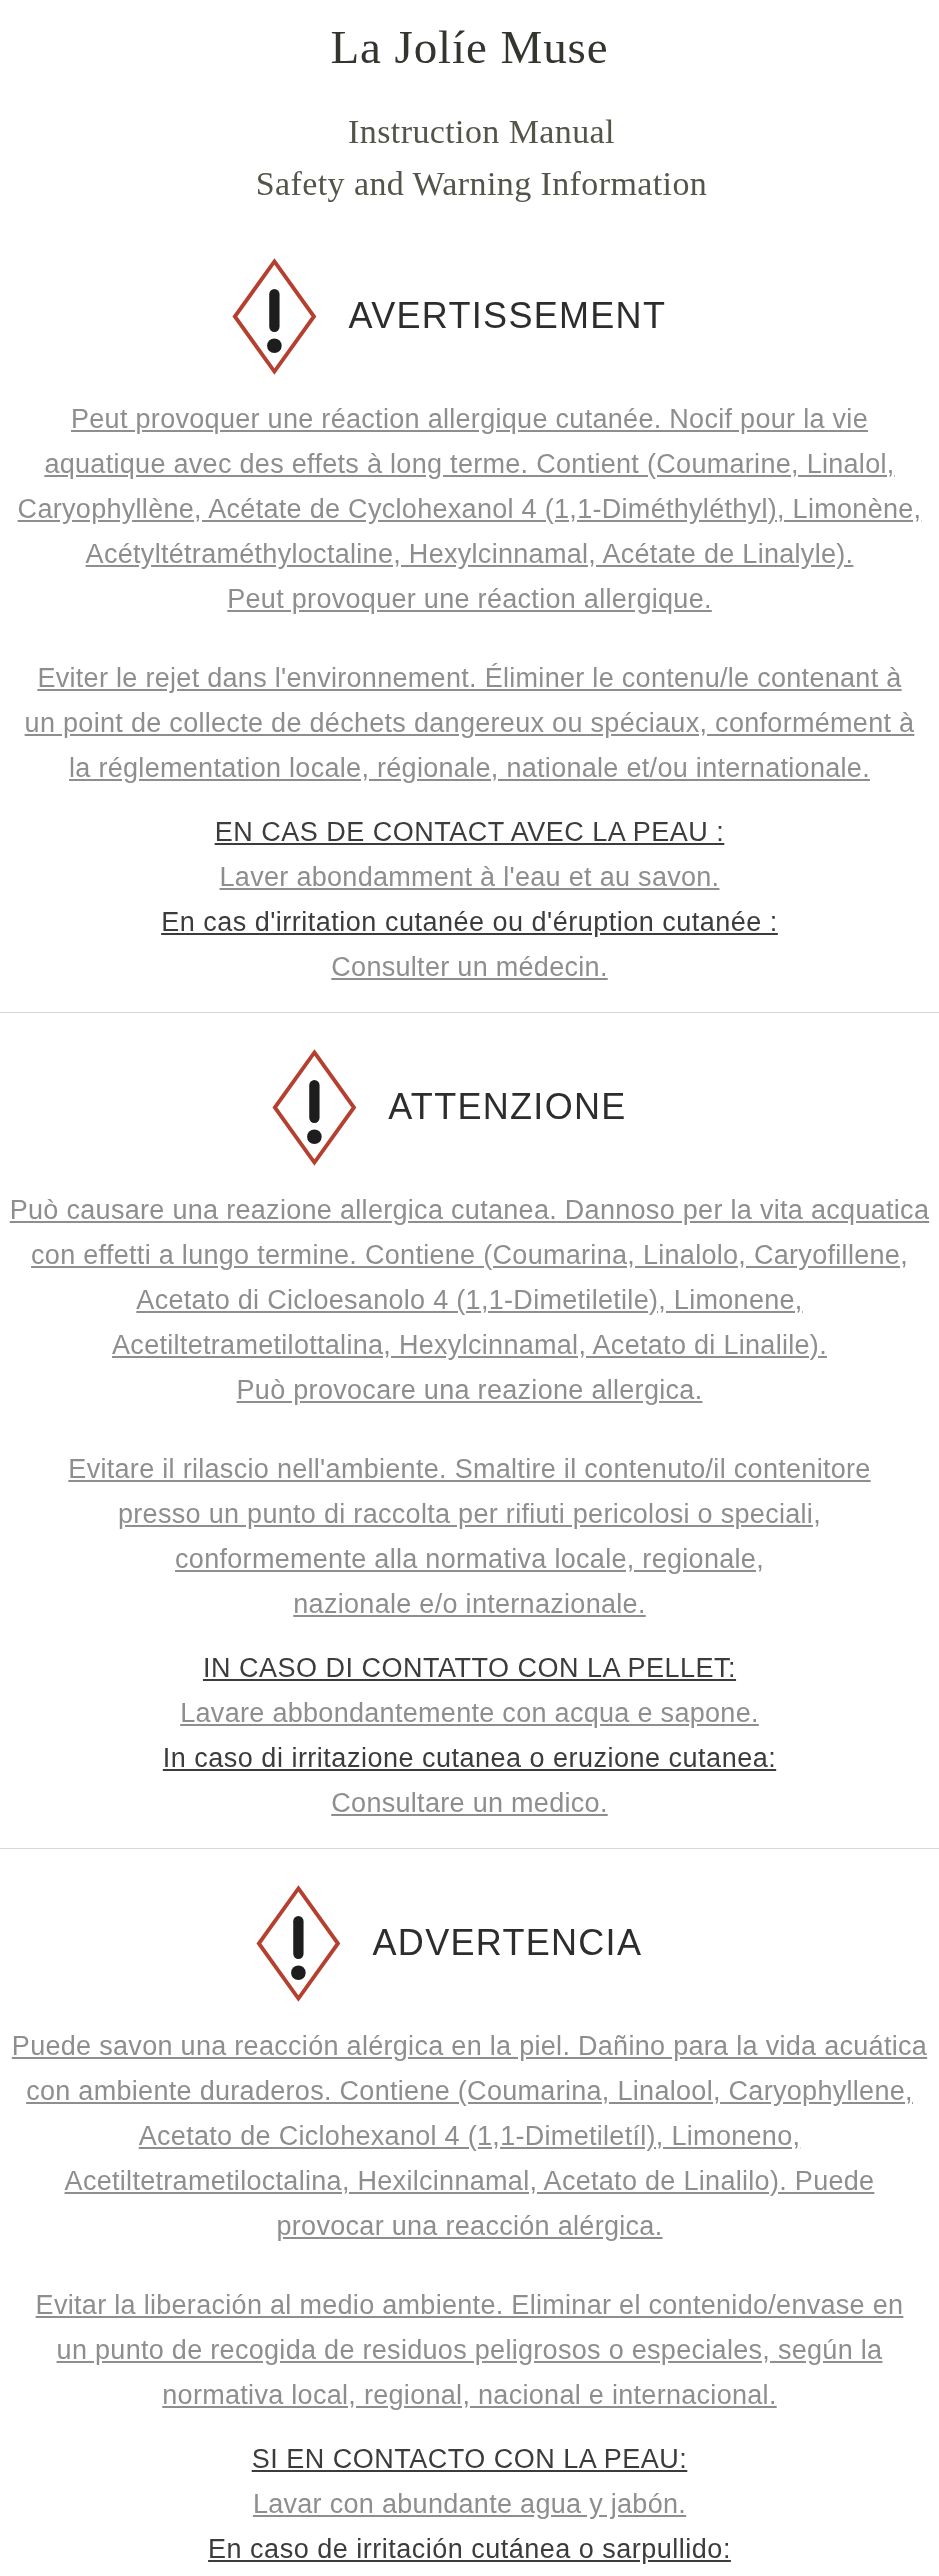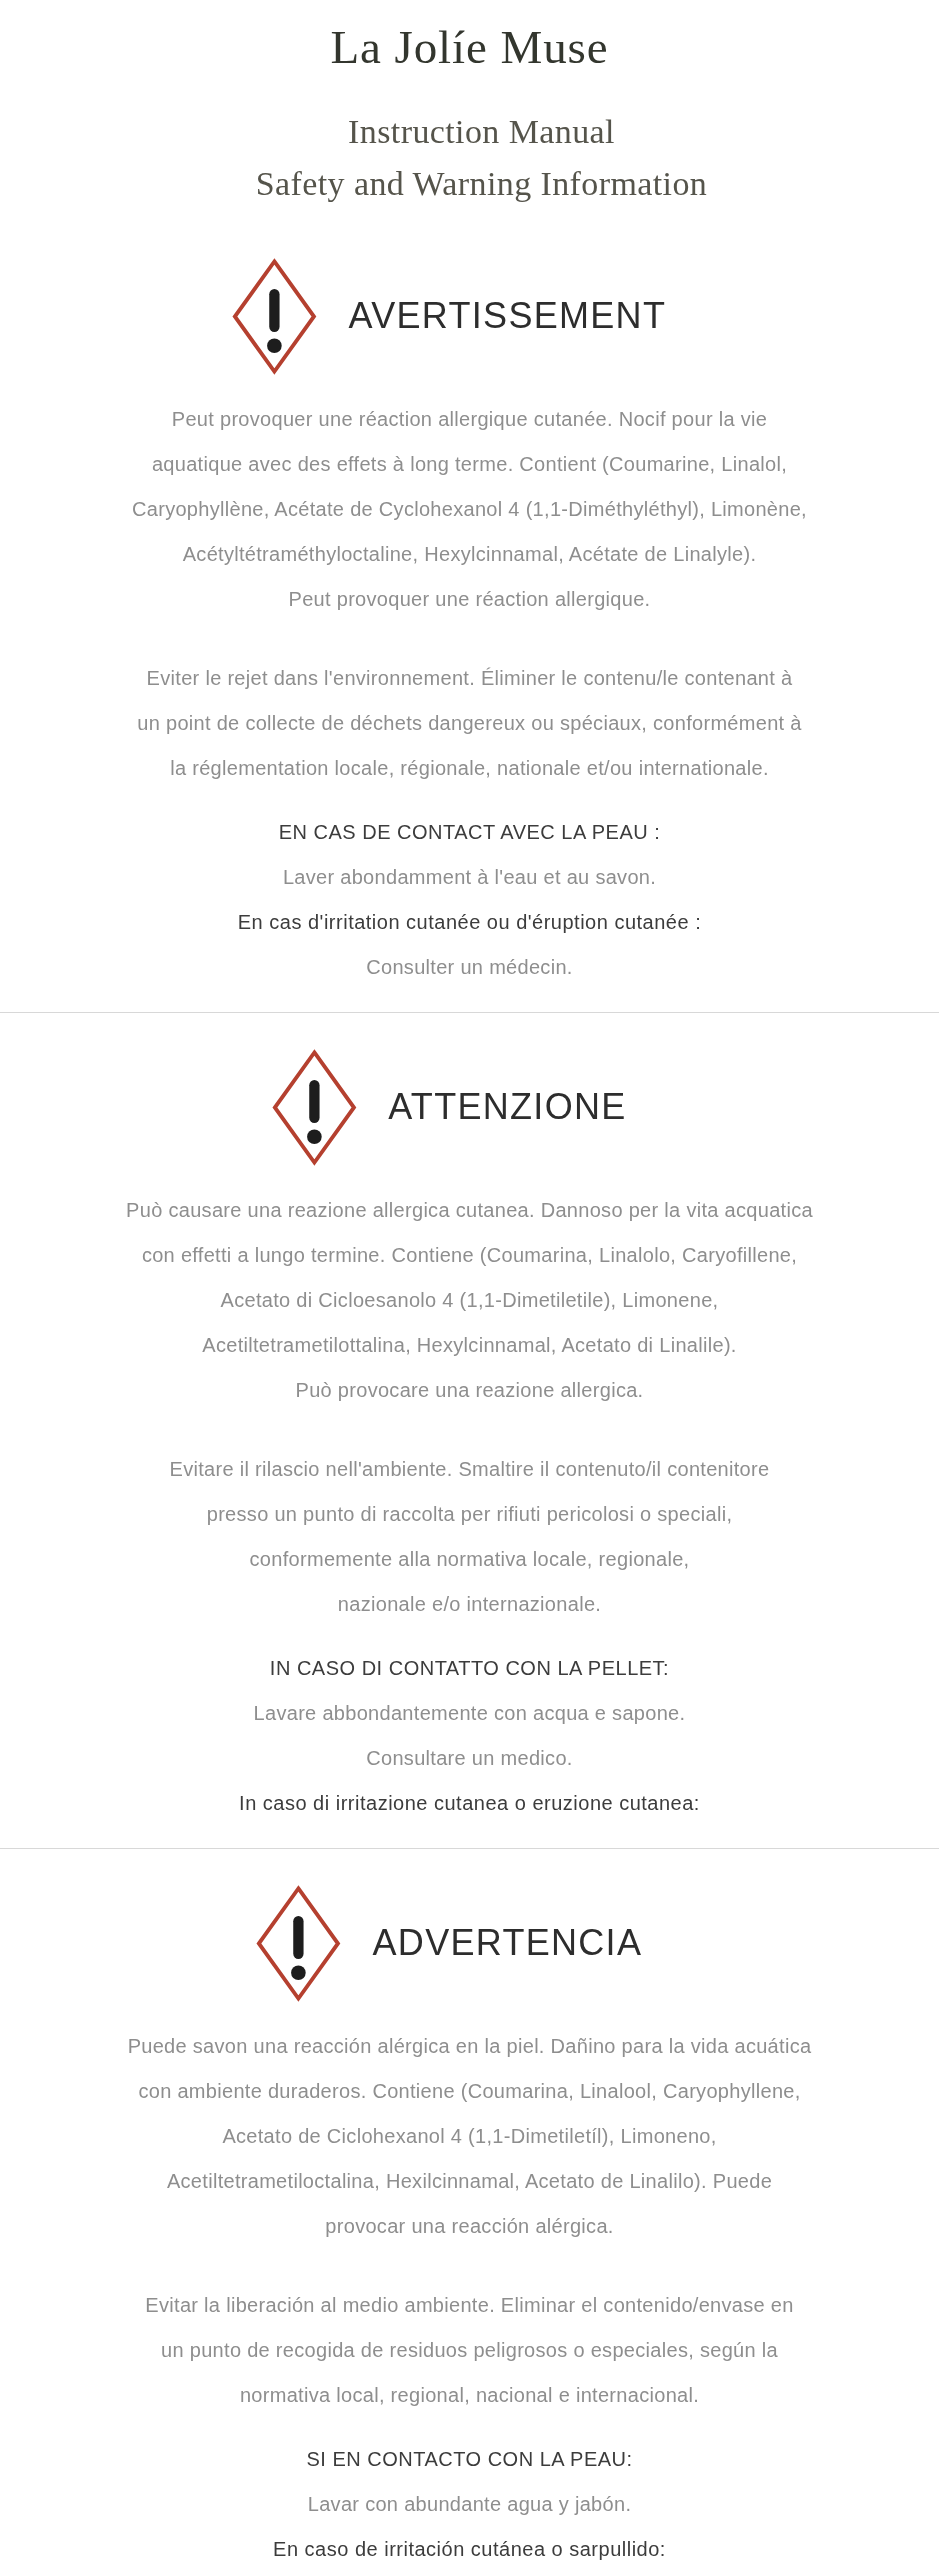--- a/index.html
+++ b/index.html
@@ -54,25 +54,26 @@
   .warn-label {
     font-size: 36px;
     letter-spacing: 1.3px;
     color: #2d2d2d;
     font-weight: 400;
     white-space: nowrap;
   }
 
   
   .line {
-    font-size: 20px;
+    font-size: 27px;
     line-height: 45px;
     white-space: nowrap;
     color: #8e8e8e;
     letter-spacing: 0.3px;
+    text-decoration: underline;
   }
   .line.dark {
     color: #3c3c3c;
     letter-spacing: 0.5px;
   }
   .para.hazard { margin-top: 22px; }
   .para.disposal { margin-top: 34px; }
   .para.firstaid { margin-top: 19px; }
 
   .divider {
@@ -140,22 +141,22 @@
     </div>
     <div class="para disposal">
       <div class="line">Evitare il rilascio nell'ambiente. Smaltire il contenuto/il contenitore</div>
       <div class="line">presso un punto di raccolta per rifiuti pericolosi o speciali,</div>
       <div class="line">conformemente alla normativa locale, regionale,</div>
       <div class="line">nazionale e/o internazionale.</div>
     </div>
     <div class="para firstaid">
       <div class="line dark">IN CASO DI CONTATTO CON LA PELLET:</div>
       <div class="line">Lavare abbondantemente con acqua e sapone.</div>
+      <div class="line dark">In caso di irritazione cutanea o eruzione cutanea:</div>
       <div class="line">Consultare un medico.</div>
-      <div class="line dark">In caso di irritazione cutanea o eruzione cutanea:</div>
     </div>
   </section>
 
   <hr class="divider">
 
   <section>
     <div class="warn-row mid">
       <svg class="ghs-diamond" viewBox="0 0 100 136">
         <polygon points="50,4 96,68 50,132 4,68" fill="#ffffff" stroke="#b5402f" stroke-width="4.5"></polygon>
         <rect x="44" y="36" width="12" height="50" rx="6" fill="#1d1d1d"></rect>

